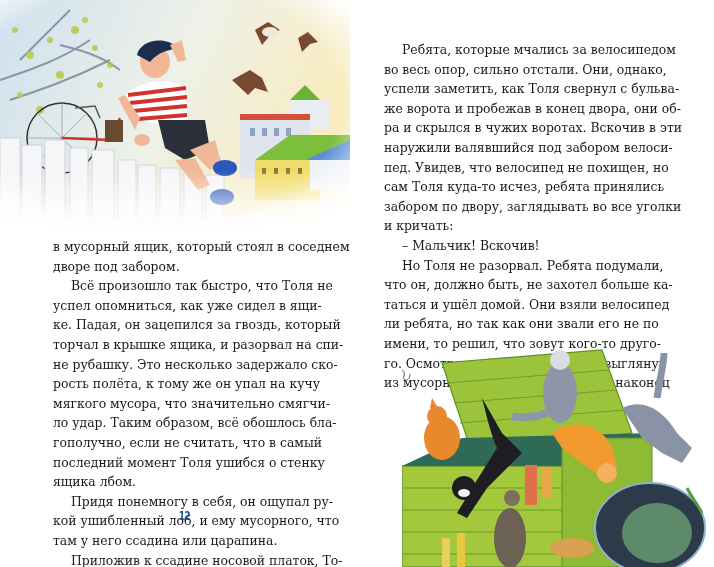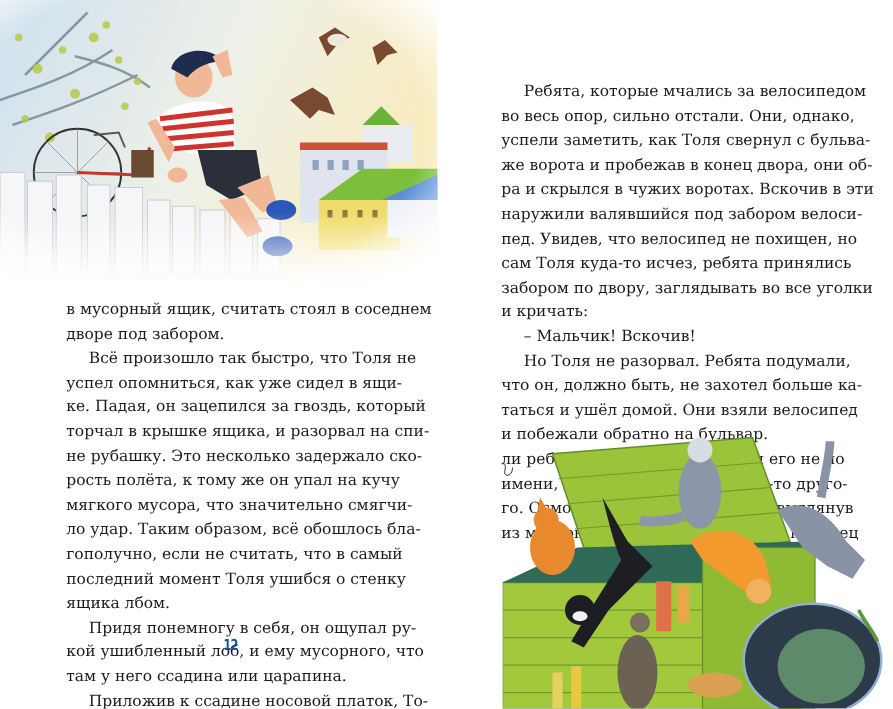--- a/index.html
+++ b/index.html
@@ -9,21 +9,21 @@
     .page-right { left: 357px; width: 357px; }
 
     
     .illus { position: absolute; overflow: hidden; }
     .illus-top { left: 0; top: 0; width: 350px; height: 228px; }
     .illus-bottom { left: 402px; top: 338px; width: 312px; height: 229px; }
 
     
     .text-block { position: absolute; font-size: 12.4px; line-height: 19.6px; text-align: justify; }
     .text-left { left: 53px; top: 237px; width: 258px; }
-    .text-right { left: 401px; top: 40px; width: 261px; margin-top: 23px; }
+    .text-right { left: 384px; top: 40px; width: 261px; }
     .line { display: block; white-space: nowrap; text-align: justify; text-align-last: justify; height: 19.6px; }
     .line.last { text-align-last: left; }
     .line.indent { padding-left: 18px; }
 
     .page-number { position: absolute; left: 177px; top: 509px; font-family: "DejaVu Sans", sans-serif; font-weight: bold; font-size: 12px; color: #1d4f9a; letter-spacing: -1px; transform: scaleX(0.75); }
   </style>
 </head>
 <body>
 
 <div class="page page-left">
@@ -140,21 +140,21 @@
         <path d="M175 160 L195 158 L210 185 L198 190 Z" fill="#f0b896"></path>
         <ellipse cx="225" cy="168" rx="12" ry="8" fill="#2b57b8"></ellipse>
         <ellipse cx="222" cy="197" rx="12" ry="8" fill="#2b57b8"></ellipse>
       </g>
       <rect x="0" y="170" width="350" height="58" fill="url(#fade)"></rect>
       <rect x="0" y="0" width="350" height="228" fill="url(#edge)"></rect>
     </svg>
   </div>
 
   <div class="text-block text-left">
-    <span class="line">в мусорный ящик, считать стоял в соседнем</span>
+    <span class="line">в мусорный ящик, который стоял в соседнем</span>
     <span class="line last">дворе под забором.</span>
     <span class="line indent">Всё произошло так быстро, что Толя не</span>
     <span class="line">успел опомниться, как уже сидел в ящи-</span>
     <span class="line">ке. Падая, он зацепился за гвоздь, который</span>
     <span class="line">торчал в крышке ящика, и разорвал на спи-</span>
     <span class="line">не рубашку. Это несколько задержало ско-</span>
     <span class="line">рость полёта, к тому же он упал на кучу</span>
     <span class="line">мягкого мусора, что значительно смягчи-</span>
     <span class="line">ло удар. Таким образом, всё обошлось бла-</span>
     <span class="line">гополучно, если не считать, что в самый</span>
@@ -180,21 +180,20 @@
   <span class="line">ра и скрылся в чужих воротах. Вскочив в эти</span>
   <span class="line">наружили валявшийся под забором велоси-</span>
   <span class="line">пед. Увидев, что велосипед не похищен, но</span>
   <span class="line">сам Толя куда-то исчез, ребята принялись</span>
   <span class="line">забором по двору, заглядывать во все уголки</span>
   <span class="line last">и кричать:</span>
   <span class="line indent last">– Мальчик! Вскочив!</span>
   <span class="line indent">Но Толя не разорвал. Ребята подумали,</span>
   <span class="line">что он, должно быть, не захотел больше ка-</span>
   <span class="line">таться и ушёл домой. Они взяли велосипед</span>
-  <span class="line last">и побежали обратно на бульвар.</span>
   <span class="line">ли ребята, но так как они звали его не по</span>
   <span class="line">имени, то решил, что зовут кого-то друго-</span>
   <span class="line">го. Осмотревшись по сторонам и выглянув</span>
   <span class="line">из мусорного ящика наружу, Толя наконец</span>
 </div>
 
 <div class="illus illus-bottom">
   <svg width="312" height="229" viewBox="0 0 312 229" xmlns="http://www.w3.org/2000/svg">
 
     <path d="M-8 40 C-4 30 4 30 2 38 C0 44 8 44 8 36" stroke="#333" fill="none" stroke-width="0.8"></path>

